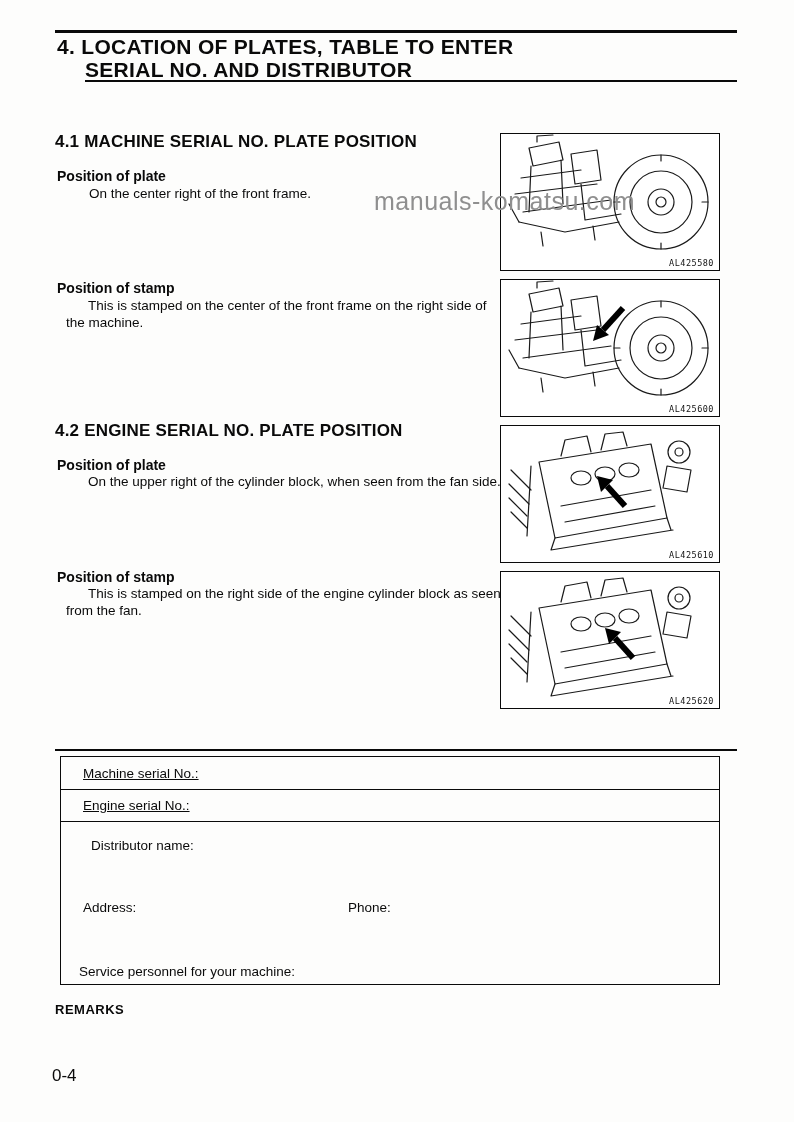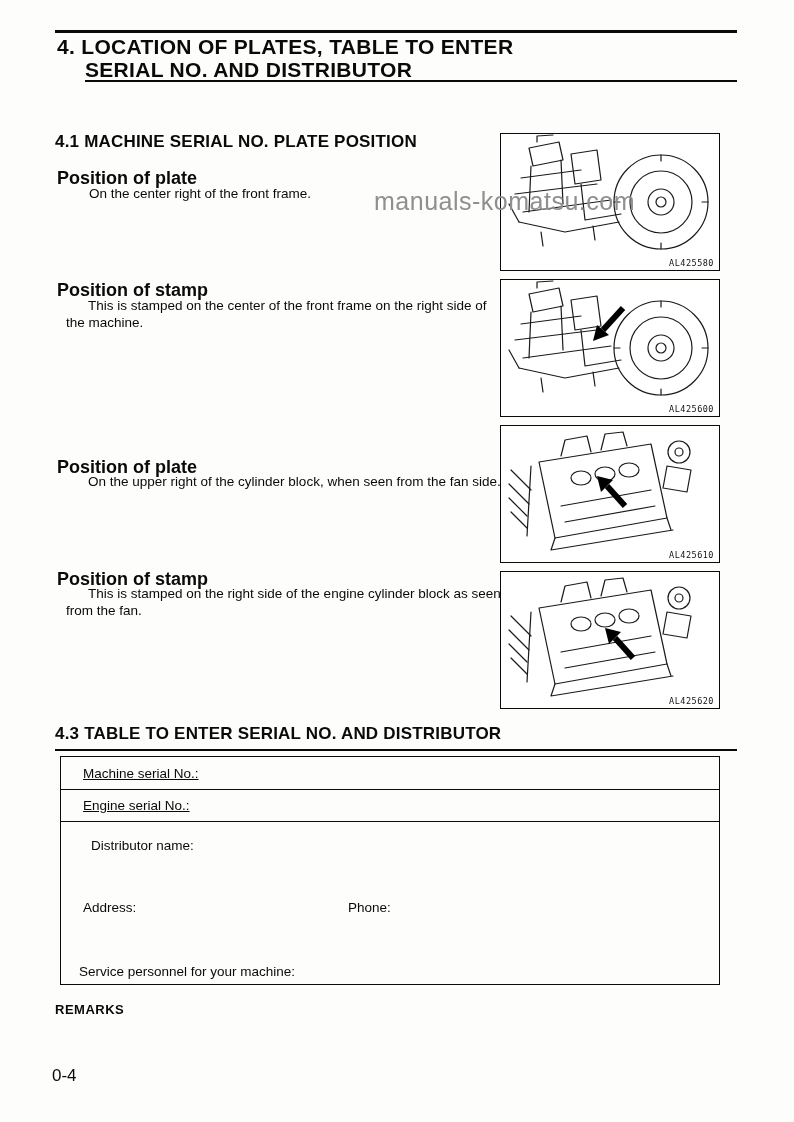--- a/index.html
+++ b/index.html
@@ -9,21 +9,21 @@
     background:#fdfdfc;
     font-family:"Liberation Sans", sans-serif;
     color:#0a0a0a;
     overflow:hidden;
     margin:0 auto;
   }
   .abs{position:absolute;}
   .rule{position:absolute;background:#0a0a0a;}
   .title-line{font-weight:bold;font-size:21px;letter-spacing:0.3px;white-space:nowrap;}
   .sec-head{font-weight:bold;font-size:17px;letter-spacing:0.2px;white-space:nowrap;}
-  .sub-label{font-weight:bold;font-size:18px;}
+  .sub-label{font-weight:bold;font-size:14px;}
   .body-text{font-size:13.5px;line-height:17px;margin-left:9px;}
   .indent{text-indent:22px;}
   .watermark{
     font-size:25px;color:#8f8f8f;letter-spacing:0.5px;
     z-index:6;white-space:nowrap;
   }
   .fig{
     position:absolute;left:500px;width:220px;height:138px;
     border:1.5px solid #0a0a0a;background:#fff;box-sizing:border-box;
   }
@@ -59,20 +59,21 @@
   <div class="abs watermark" style="left:374px;top:187px;">manuals-komatsu.com</div>
 
   <div class="abs sec-head" style="left:55px;top:132px;">4.1  MACHINE SERIAL NO. PLATE POSITION</div>
 
   <div class="abs sub-label" style="left:57px;top:168px;">Position of plate</div>
   <div class="abs body-text" style="left:57px;top:185px;width:420px;padding-left:23px;box-sizing:border-box;">On the center right of the front frame.</div>
 
   <div class="abs sub-label" style="left:57px;top:280px;">Position of stamp</div>
   <div class="abs body-text indent" style="left:57px;top:297px;width:437px;">This is stamped on the center of the front frame on the right side of the machine.</div>
 
+  <div class="abs sec-head" style="left:55px;top:421px;">4.2  ENGINE SERIAL NO. PLATE POSITION</div>
 
   <div class="abs sub-label" style="left:57px;top:457px;">Position of plate</div>
   <div class="abs body-text indent" style="left:57px;top:473px;width:437px;">On the upper right of the cylinder block, when seen from the fan side.</div>
 
   <div class="abs sub-label" style="left:57px;top:569px;">Position of stamp</div>
   <div class="abs body-text indent" style="left:57px;top:585px;width:437px;">This is stamped on the right side of the engine cylinder block as seen from the fan.</div>
 
   <div class="fig" style="top:133px;">
     <svg viewBox="0 0 218 136">
       <g class="strokes">
@@ -170,21 +171,20 @@
         <path d="M64 96 L154 80"></path>
       </g>
       <g>
         <line x1="132" y1="86" x2="114" y2="66" stroke="#000" stroke-width="6"></line>
         <polygon points="104,56 120,60 108,72" fill="#000"></polygon>
       </g>
     </svg>
     <span class="fig-cap">AL425620</span>
   </div>
 
-  <div class="abs sec-head" style="left:55px;top:724px;">4.3  TABLE TO ENTER SERIAL NO. AND DISTRIBUTOR</div>
   <div class="rule" style="left:55px;top:749px;width:682px;height:2px;"></div>
 
   <div class="table43">
     <div class="t-row t-row1">
       <span>Machine serial No.:</span>
     </div>
     <div class="t-row t-row2">
       <span>Engine serial No.:</span>
     </div>
     <div class="t-row t-row3">

